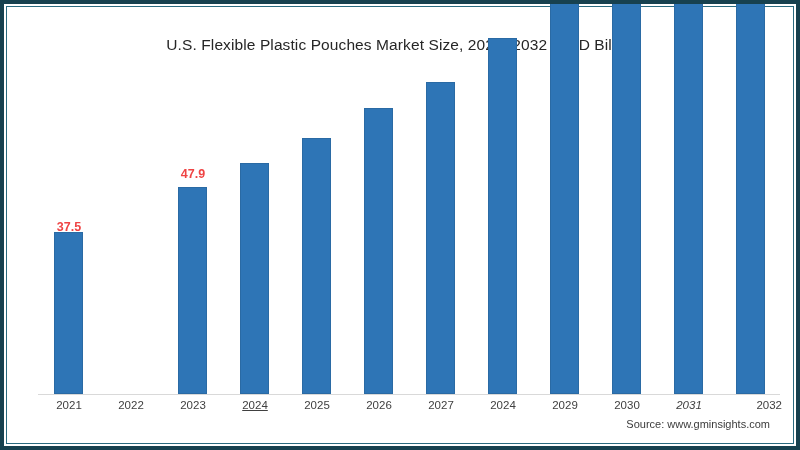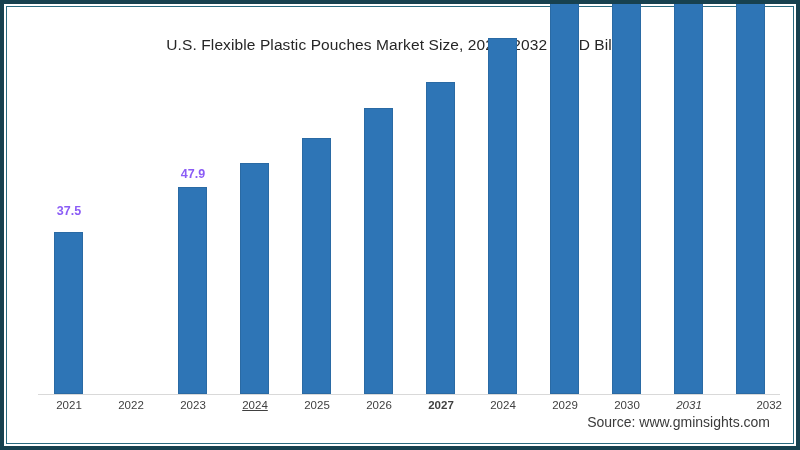--- a/index.html
+++ b/index.html
@@ -67,50 +67,50 @@
     border: 1px solid #2a6aa4;
     box-sizing: border-box;
   }
   .bar-label {
     position: absolute;
     left: 0;
     width: 62px;
     text-align: center;
     font-size: 12.5px;
     font-weight: bold;
-    color: #8b5cf6;
+    color: #ef4444;
   }
   .x-tick {
     position: absolute;
     top: 395px;
     width: 62px;
     text-align: center;
     font-size: 11.5px;
     color: #404040;
   }
   #source {
     position: absolute;
     right: 26px;
     bottom: 16px;
-    font-size: 14px;
+    font-size: 11px;
     color: #3b3b3b;
   }
 </style>
 </head>
 <body>
 
 <div id="frame">
   <div id="inner"></div>
 
   <div id="chart-title">U.S. Flexible Plastic Pouches  Market Size, 2021- 2032 (USD Billion)</div>
 
   <div id="plot">
       <div class="bar-col" style="left: 0px;">
         <div class="bar" title="2021: 37.5" style="height: 162px; background: rgb(46, 117, 182);"></div>
-        <div class="bar-label" style="bottom: 176px;">37.5</div>
+        <div class="bar-label" style="bottom: 160px;">37.5</div>
       </div>
       <div class="bar-col" style="left: 124px;">
         <div class="bar" title="2023: 47.9" style="height: 206.928px; background: rgb(46, 117, 182);"></div>
         <div class="bar-label" style="bottom: 212.928px;">47.9</div>
       </div>
       <div class="bar-col" style="left: 186px;">
         <div class="bar" title="2024: 53.5" style="height: 231.12px; background: rgb(46, 117, 182);"></div>
       </div>
       <div class="bar-col" style="left: 248px;">
         <div class="bar" title="2025: 59.3" style="height: 256.176px; background: rgb(46, 117, 182);"></div>
@@ -140,19 +140,19 @@
 
   <div id="axis-line"></div>
 
   <div id="source">Source: www.gminsights.com</div>
 <div class="x-tick" style="left: 34px;">2021</div>
     <div class="x-tick" style="left: 96px;">2022</div>
     <div class="x-tick" style="left: 158px; text-align: center;">2023</div>
     <div class="x-tick" style="left: 220px; text-decoration: underline;">2024</div>
     <div class="x-tick" style="left: 282px;">2025</div>
     <div class="x-tick" style="left: 344px;">2026</div>
-    <div class="x-tick" style="left: 406px; font-weight: bold;">2027</div>
+    <div class="x-tick" style="left: 406px;">2027</div>
     <div class="x-tick" style="left: 468px;">2024</div>
     <div class="x-tick" style="left: 530px;">2029</div>
     <div class="x-tick" style="left: 592px;">2030</div>
     <div class="x-tick" style="left: 654px; font-style: italic;">2031</div>
     <div class="x-tick" style="left: 716px; text-align: right;">2032</div>
   </div>
 
 </body></html>

